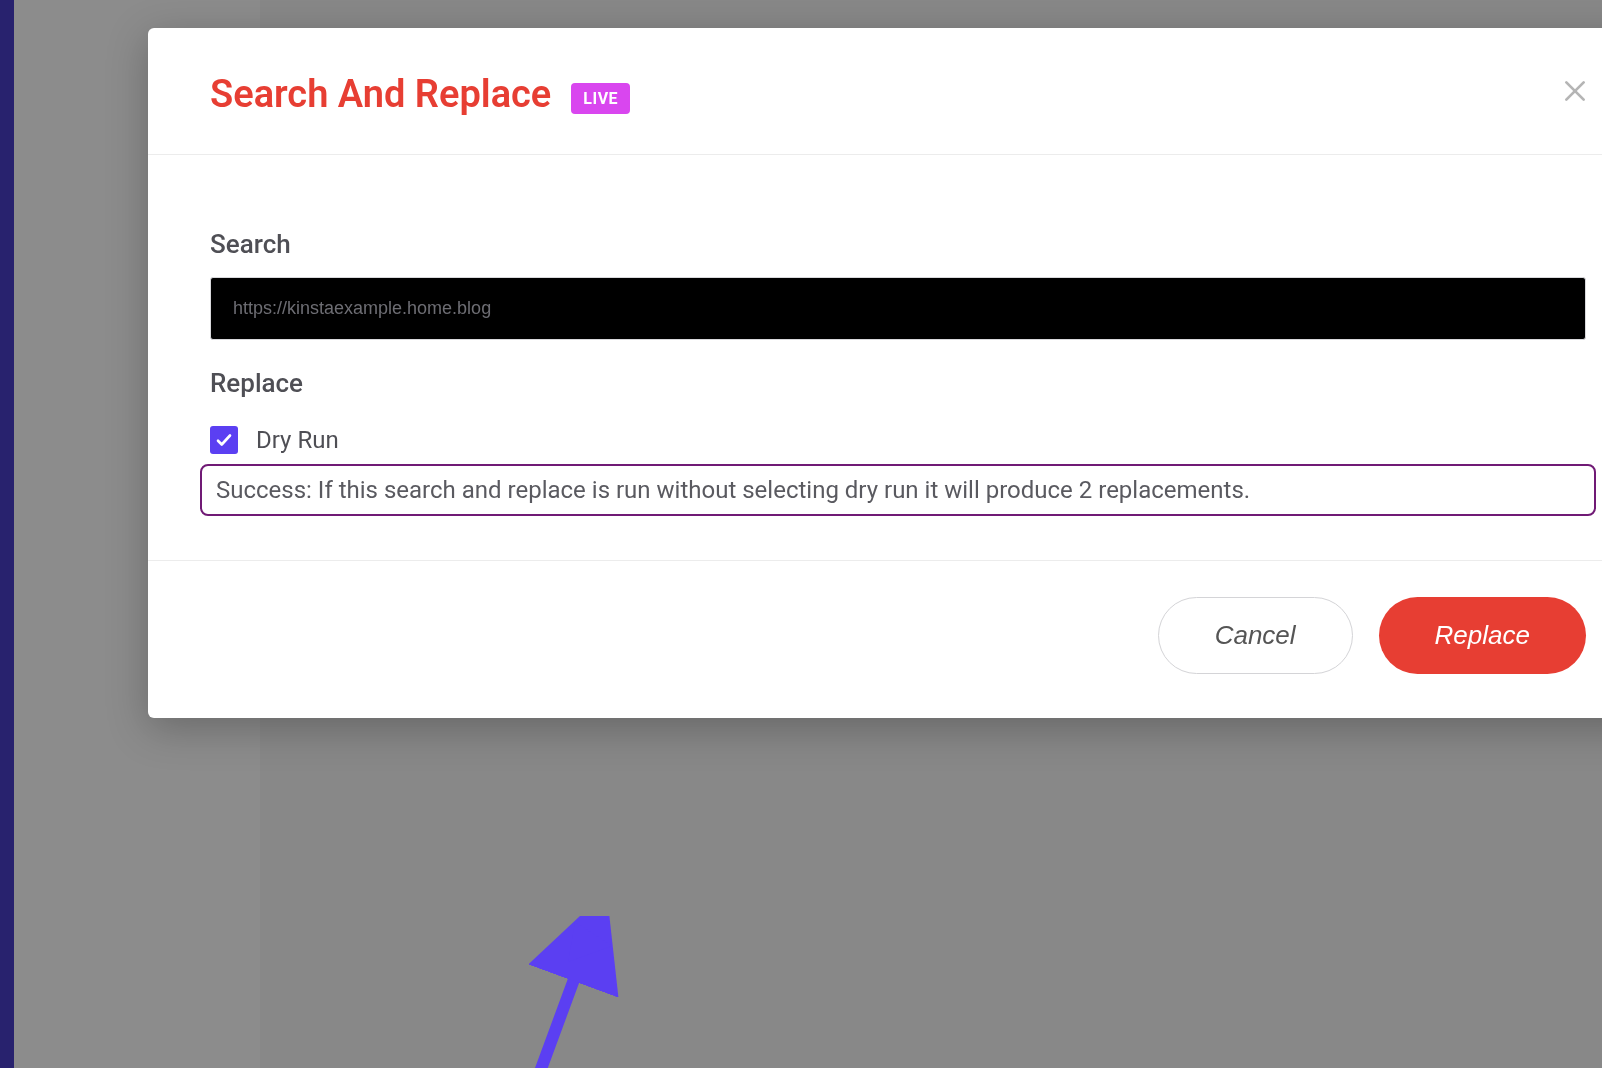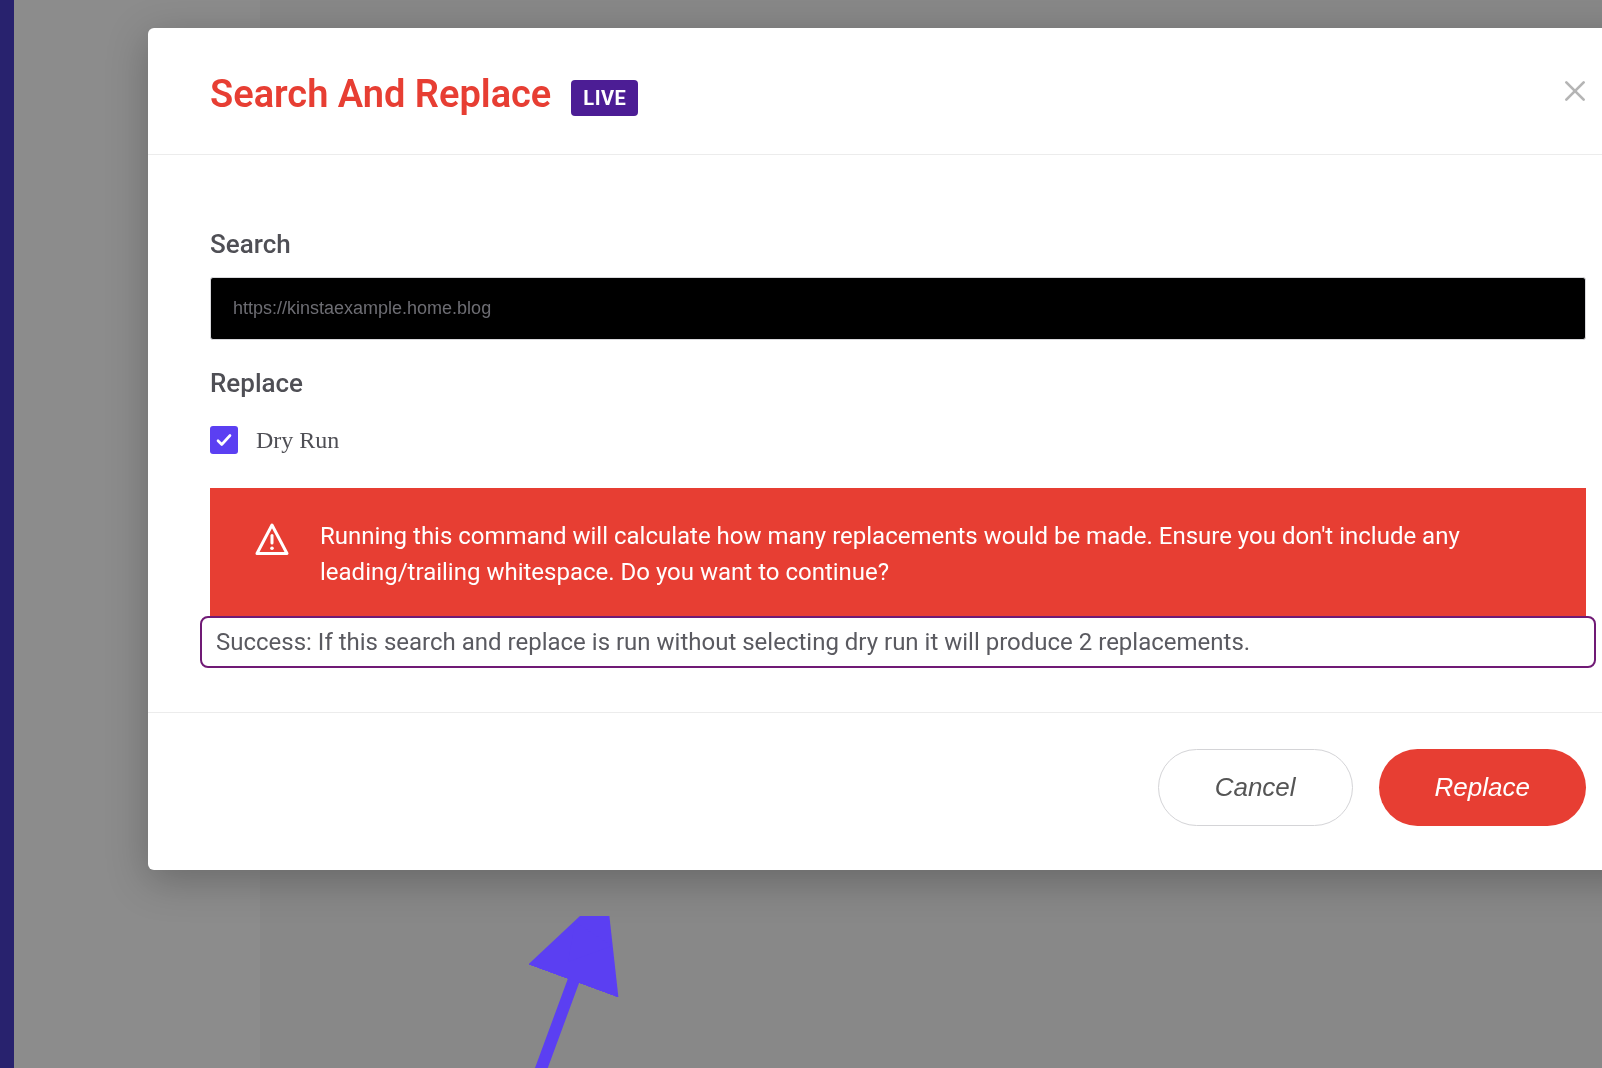--- a/index.html
+++ b/index.html
@@ -85,23 +85,23 @@
     position: relative;
   }
   .modal-title {
     color: #e73e33;
     font-size: 38px;
     font-weight: 600;
     margin-right: 20px;
     text-align: center;
   }
   .live-badge {
-    background: #4c1d95;
+    background: #d946ef;
     color: #ffffff;
-    font-size: 20px;
+    font-size: 16px;
     font-weight: 700;
     letter-spacing: 0.5px;
     padding: 6px 12px;
     border-radius: 4px;
     text-transform: uppercase;
     margin-top: 8px;
   }
   .close-btn {
     position: absolute;
     right: 56px;
@@ -131,22 +131,21 @@
     font-size: 18px;
     color: #6d6d73;
     outline: none;
     background: #000000;
   }
   .checkbox-row {
     display: flex;
     align-items: center;
     gap: 18px;
     margin-top: 10px;
-    margin-bottom: 34px;
-    font-family: Liberation Serif, serif;
+    margin-bottom: 14px;
   }
   .checkbox-box {
     width: 28px; height: 28px;
     background: #5b3ff2;
     border-radius: 3px;
     display: flex; align-items: center; justify-content: center;
     cursor: pointer;
   }
   .checkbox-box svg { width: 18px; height: 18px; }
   .checkbox-label {
@@ -258,30 +257,20 @@
 
     <div class="checkbox-row">
       <div class="checkbox-box">
         <svg viewBox="0 0 24 24">
           <polyline points="4,13 9,18 20,6" fill="none" stroke="#ffffff" stroke-width="3.5" stroke-linecap="round" stroke-linejoin="round"></polyline>
         </svg>
       </div>
       <div class="checkbox-label">Dry Run</div>
     </div>
 
-    <div class="alert">
-      <div class="alert-icon">
-        <svg viewBox="0 0 24 24">
-          <path d="M12 2 L22 21 L2 21 Z" fill="none" stroke="#ffffff" stroke-width="2" stroke-linejoin="round"></path>
-          <line x1="12" y1="9" x2="12" y2="14" stroke="#ffffff" stroke-width="2" stroke-linecap="round"></line>
-          <circle cx="12" cy="17.5" r="1.2" fill="#ffffff"></circle>
-        </svg>
-      </div>
-      <div>Running this command will calculate how many replacements would be made. Ensure you don't include any leading/trailing whitespace. Do you want to continue?</div>
-    </div>
 
     <div class="highlight-box">
       <div class="success-text">Success: If this search and replace is run without selecting dry run it will produce 2 replacements.</div>
     </div>
 
   </div>
 
   <div class="modal-footer">
     <button class="btn btn-cancel">Cancel</button>
     <button class="btn btn-replace">Replace</button>

